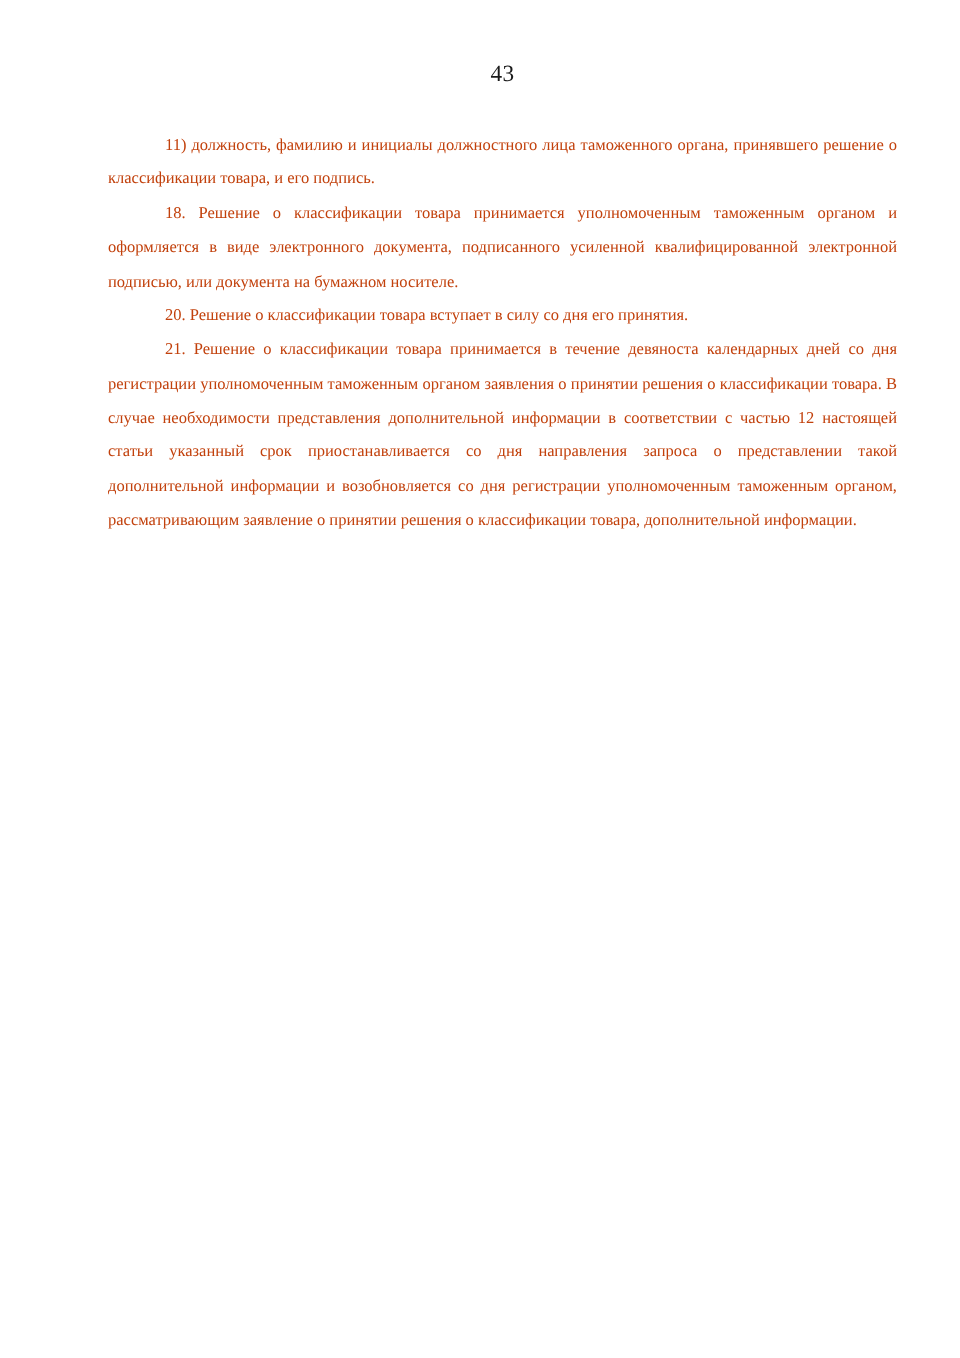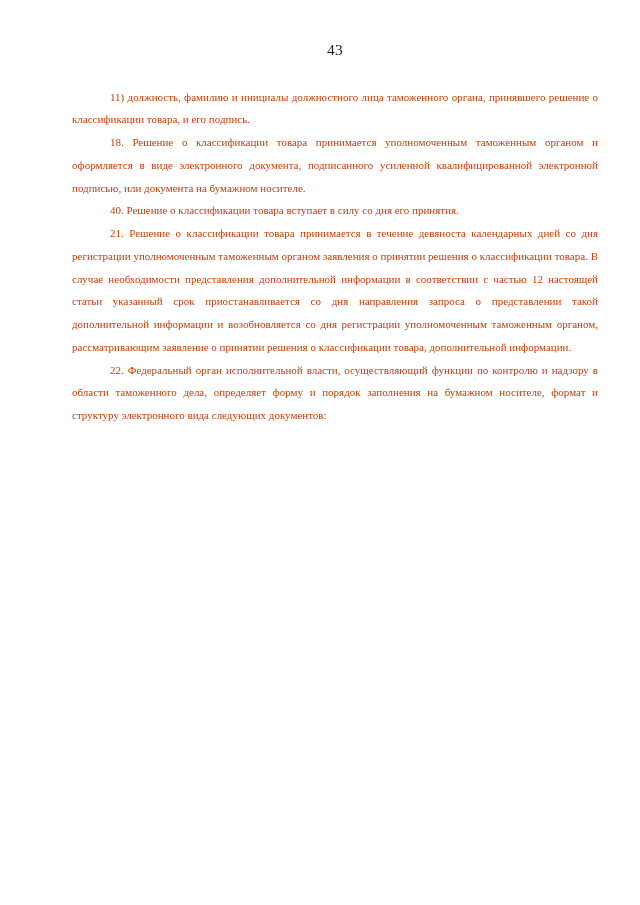--- a/index.html
+++ b/index.html
@@ -54,18 +54,17 @@
 </head>
 <body>
 
 <div class="page">
 
   <div class="page-number">43</div>
 
   <div class="doc-body">
     <p class="para">11) должность, фамилию и инициалы должностного лица таможенного органа, принявшего решение о классификации товара, и его подпись.</p>
     <p class="para">18. Решение о классификации товара принимается уполномоченным таможенным органом и оформляется в виде электронного документа, подписанного усиленной квалифицированной электронной подписью, или документа на бумажном носителе.</p>
-    <p class="para">40. Решение о классификации товара вступает в силу со дня его принятия.</p>
+    <p class="para">20. Решение о классификации товара вступает в силу со дня его принятия.</p>
     <p class="para">21. Решение о классификации товара принимается в течение девяноста календарных дней со дня регистрации уполномоченным таможенным органом заявления о принятии решения о классификации товара. В случае необходимости представления дополнительной информации в соответствии с частью 12 настоящей статьи указанный срок приостанавливается со дня направления запроса о представлении такой дополнительной информации и возобновляется со дня регистрации уполномоченным таможенным органом, рассматривающим заявление о принятии решения о классификации товара, дополнительной информации.</p>
-    <p class="para">22. Федеральный орган исполнительной власти, осуществляющий функции по контролю и надзору в области таможенного дела, определяет форму и порядок заполнения на бумажном носителе, формат и структуру электронного вида следующих документов:</p>
   </div>
 
 </div>
 
 </body></html>

